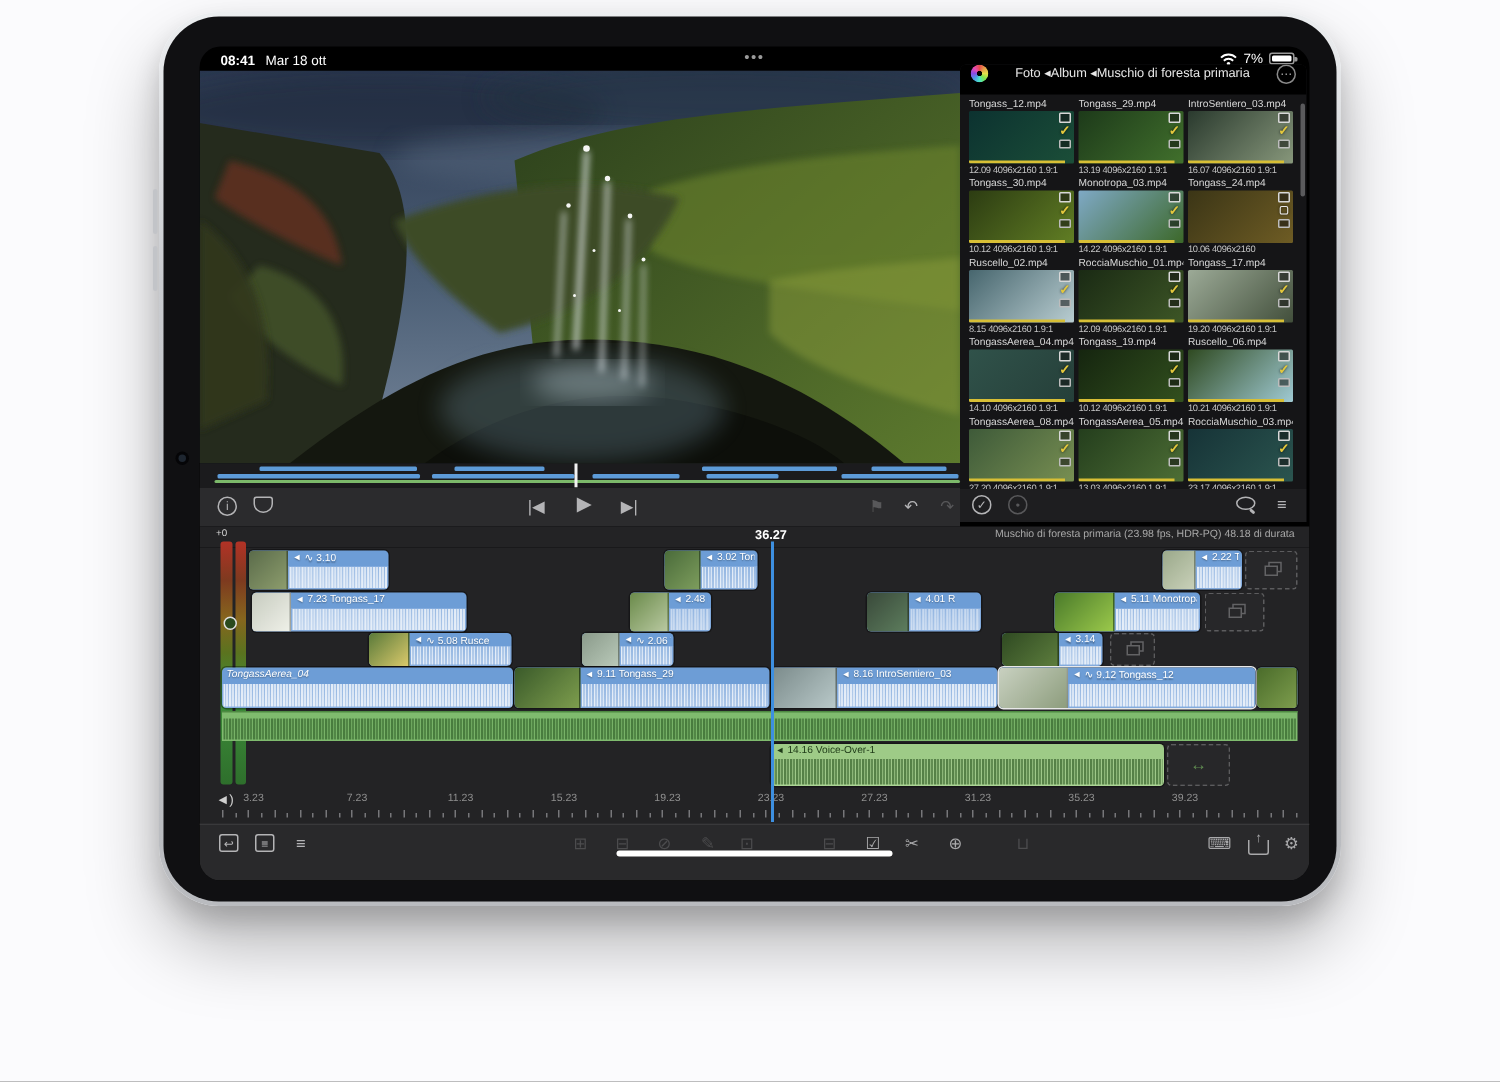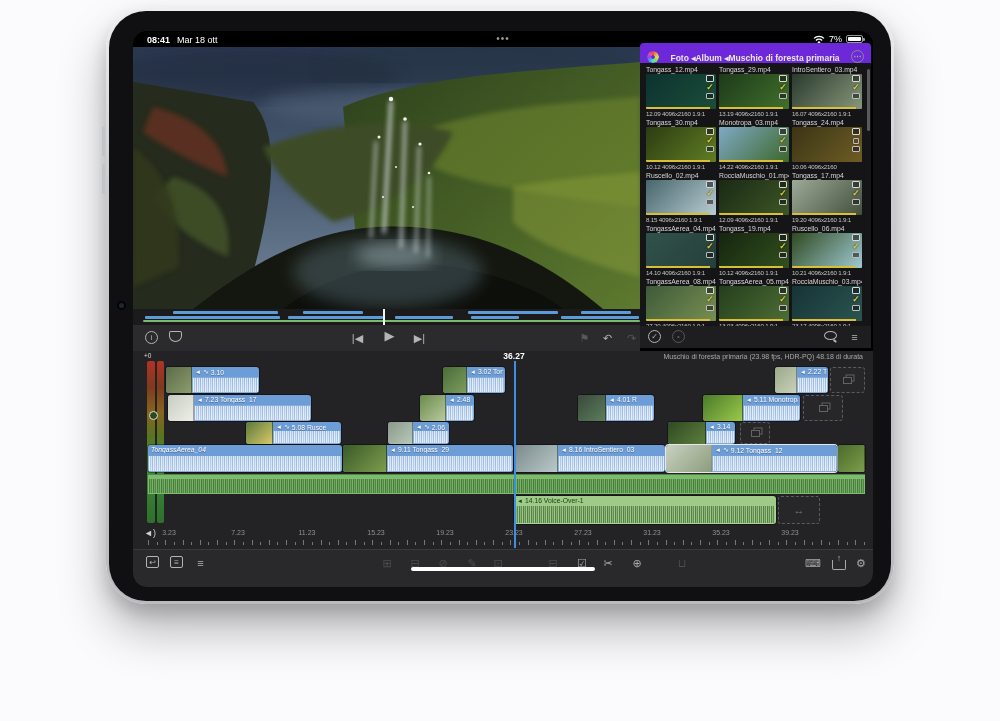--- a/index.html
+++ b/index.html
@@ -23,21 +23,21 @@
   #sb-dots{position:absolute;left:0;right:0;top:2px;text-align:center;color:#9a9a9a;font-size:10px;letter-spacing:1px;}
   #sb-right{position:absolute;right:10px;top:3px;display:flex;align-items:center;gap:4px;}
   #battery{width:17px;height:8px;border:1px solid rgba(255,255,255,.6);border-radius:2px;position:relative;}
   #battery i{position:absolute;inset:1px;background:#fff;border-radius:1px;}
   #battery u{position:absolute;right:-3px;top:2px;width:2px;height:3px;background:rgba(255,255,255,.6);border-radius:0 1px 1px 0;}
   
   #preview{position:absolute;left:0;top:16px;width:507px;height:262px;background:#0a0c10;overflow:hidden;}
   #preview svg{display:block;width:100%;height:100%;}
   
   #mediapanel{position:absolute;left:507px;top:12px;width:231px;height:305px;background:#151517;border-radius:4px 4px 0 0;overflow:hidden;}
-  #mp-header{position:absolute;left:0;top:0;right:0;height:20px;background:#6d28d9;display:flex;align-items:flex-end;font-weight:bold;}
+  #mp-header{position:absolute;left:0;top:0;right:0;height:20px;background:#000000;display:flex;align-items:flex-start;}
   #mp-flower{width:12px;height:12px;border-radius:50%;margin-left:7px;
     background:conic-gradient(#e54b4b,#e5a24b,#e5e04b,#7fe54b,#4be5c8,#4b9ae5,#8a4be5,#e54bb4,#e54b4b);
     -webkit-mask:radial-gradient(circle,transparent 0 1.5px,#000 2px);mask:radial-gradient(circle,transparent 0 1.5px,#000 2px);}
   #mp-crumb{flex:1;text-align:center;color:#e8e8e8;font-size:8.5px;}
   #mp-more{width:13px;height:13px;border:1px solid #8a8a8a;border-radius:50%;color:#aaa;font-size:8px;line-height:11px;text-align:center;margin-right:7px;}
   #media-grid{position:absolute;left:6px;top:22px;width:218px;display:grid;grid-template-columns:repeat(3,70px);gap:0 3px;}
   .mcell{height:53px;position:relative;}
   .mname{color:#d8d8d8;font-size:6.8px;line-height:9px;white-space:nowrap;overflow:hidden;}
   .mthumb{position:relative;height:35px;border-radius:1px;overflow:hidden;}
   .mics{position:absolute;right:1px;top:1px;width:10px;display:flex;flex-direction:column;align-items:center;gap:1px;}

